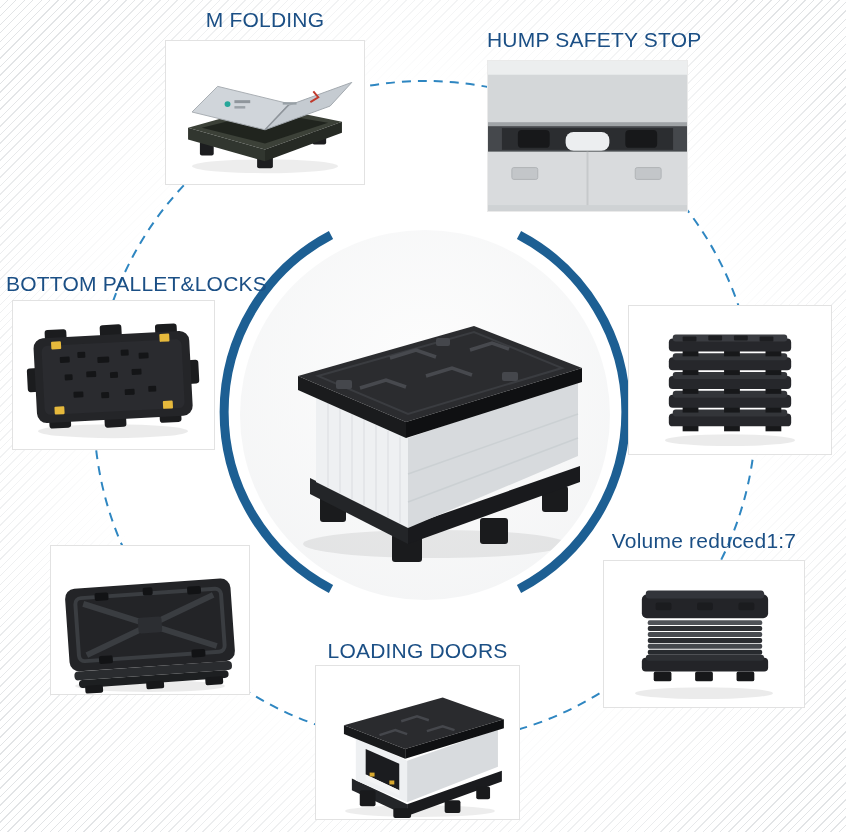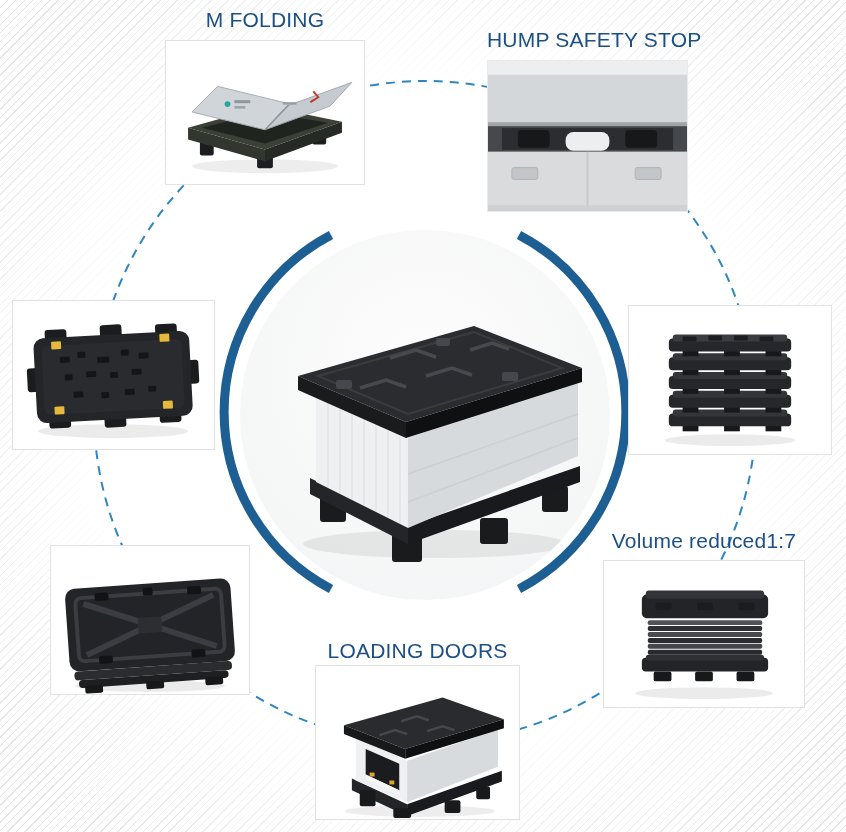--- a/index.html
+++ b/index.html
@@ -165,20 +165,21 @@
       <rect x="138" y="70" width="32" height="18" rx="4" fill="#17181a"></rect>
       <rect x="78" y="72" width="44" height="19" rx="8" fill="#eceef0"></rect>
       <rect x="0" y="92" width="200" height="60" fill="#d9dbdd"></rect>
       <rect x="99" y="92" width="2" height="60" fill="#c6c9cb"></rect>
       <rect x="24" y="108" width="26" height="12" rx="2" fill="#c3c6c9" stroke="#b0b3b6" stroke-width="1"></rect>
       <rect x="148" y="108" width="26" height="12" rx="2" fill="#c3c6c9" stroke="#b0b3b6" stroke-width="1"></rect>
       <rect x="0" y="146" width="200" height="6" fill="#cfd2d4"></rect>
     </svg>
   </div>
 
+  <div class="feature-label label-bottom">BOTTOM PALLET&amp;LOCKS</div>
   <div class="feature-box box-bottom">
     <svg viewBox="0 0 203 150">
       <ellipse cx="101" cy="132" rx="76" ry="7" fill="rgba(0,0,0,0.08)"></ellipse>
       <g transform="rotate(-3 101 75)">
         <g fill="#1b1c1e">
           <rect x="34" y="26" width="22" height="14" rx="3"></rect>
           <rect x="90" y="24" width="22" height="14" rx="3"></rect>
           <rect x="146" y="26" width="22" height="14" rx="3"></rect>
           <rect x="34" y="112" width="22" height="14" rx="3"></rect>
           <rect x="90" y="114" width="22" height="14" rx="3"></rect>

